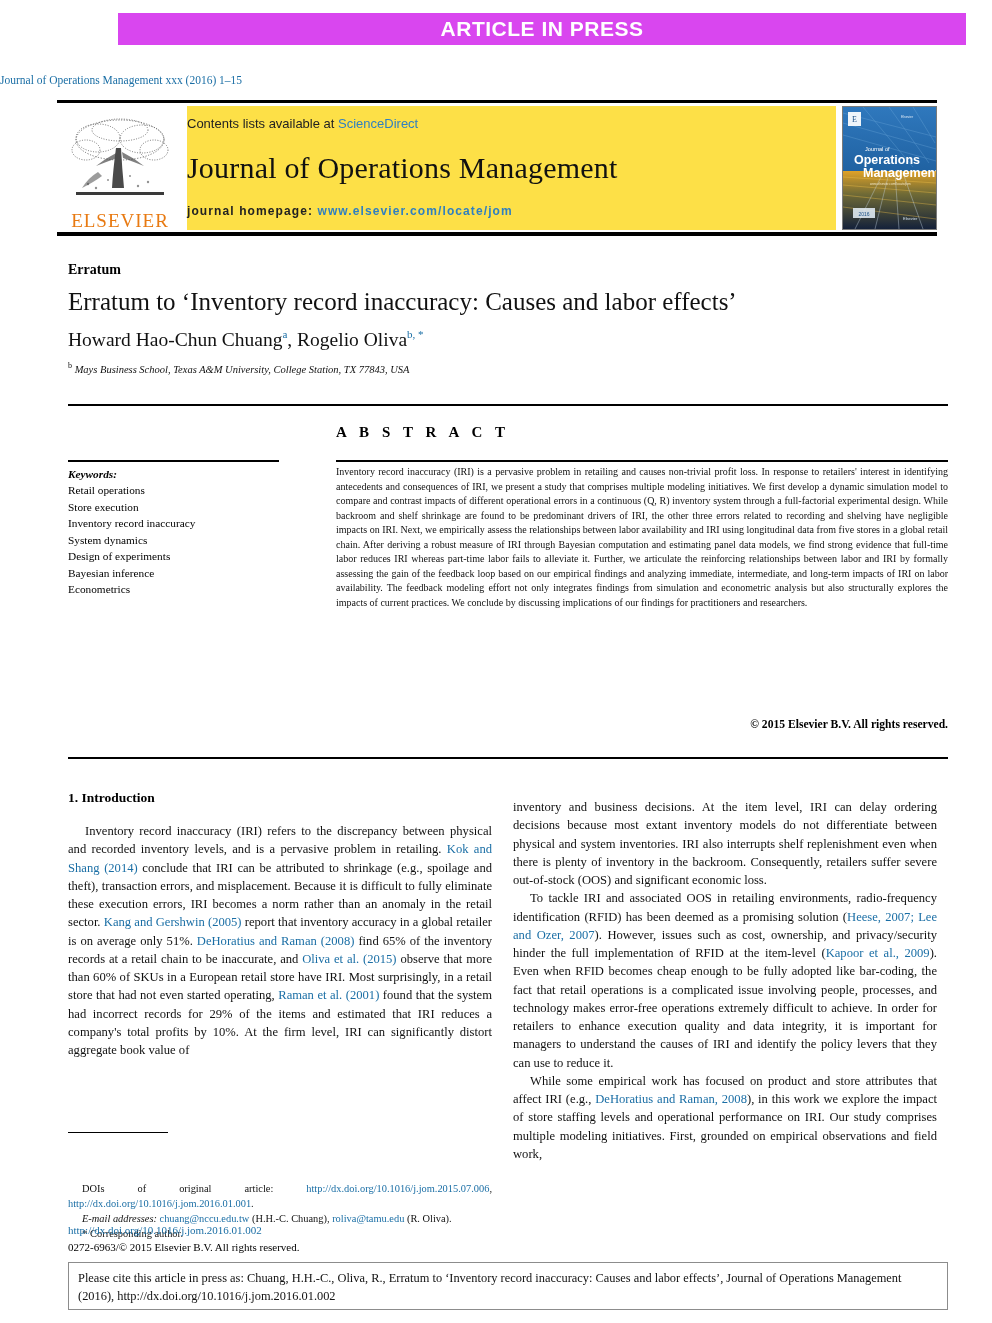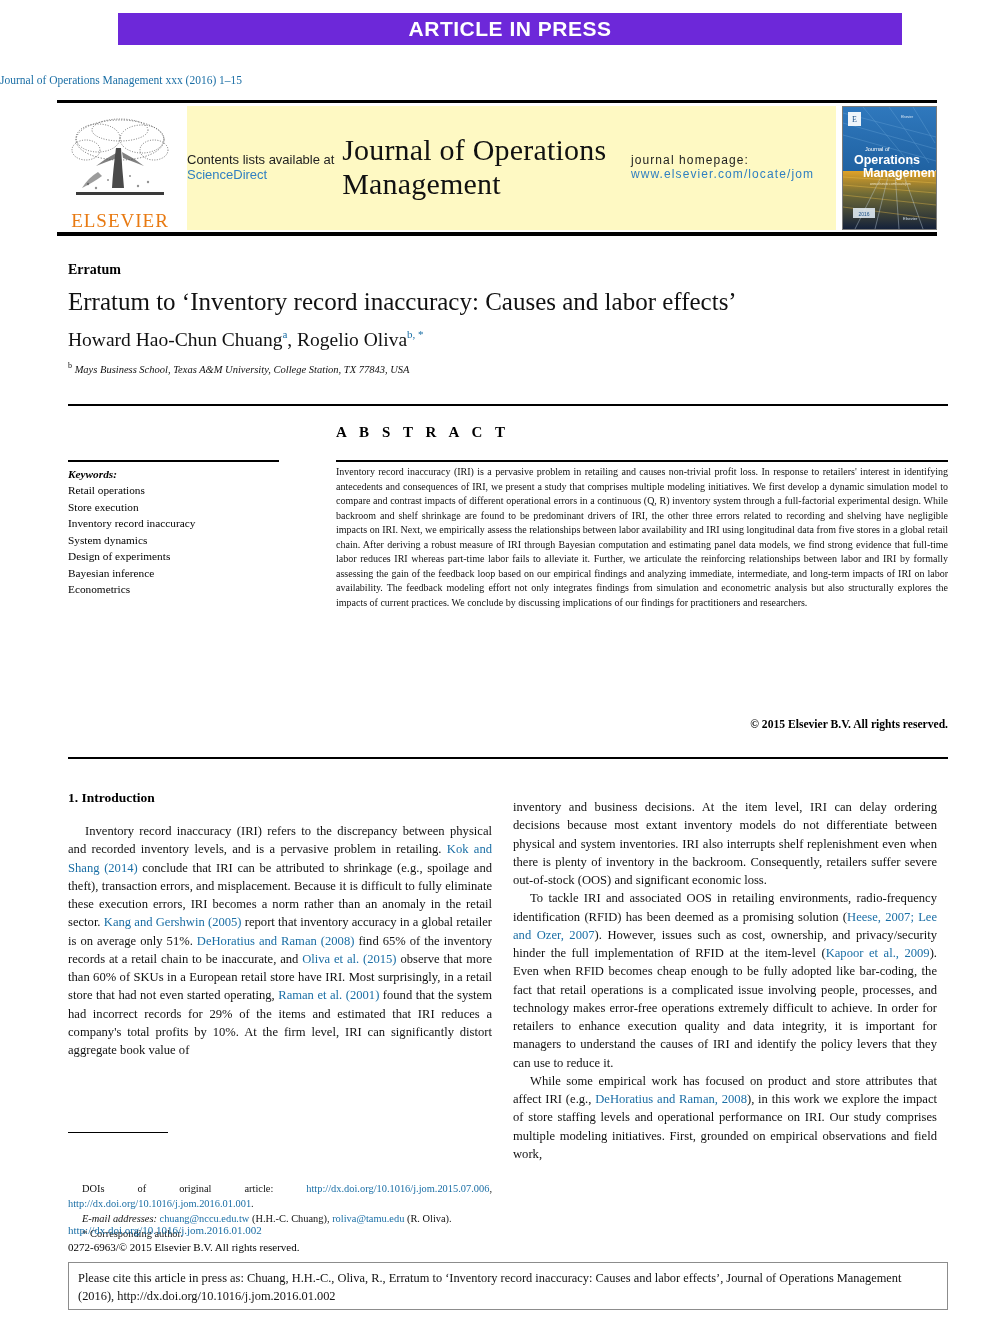--- a/index.html
+++ b/index.html
@@ -20,23 +20,23 @@
     height: 1323px;
     position: relative;
     box-sizing: border-box;
   }
 
   
   .aip-banner {
     position: absolute;
     left: 118px;
     top: 13px;
-    width: 784px;
+    width: 848px;
     height: 32px;
-    background: #6d28d9;
+    background: #d946ef;
     display: flex;
     align-items: center;
     justify-content: center;
   }
   .aip-banner span {
     font-family: "Liberation Sans", sans-serif;
     font-weight: bold;
     font-size: 21px;
     letter-spacing: 0.5px;
     color: #ffffff;
@@ -91,24 +91,24 @@
     font-family: "Liberation Serif", serif;
     font-size: 19px;
     letter-spacing: 1px;
     color: #e87a12;
     font-weight: normal;
     line-height: 1;
     margin-top: 1px;
   }
   .masthead-center {
     flex: 1;
-    background: #fef9c3;
+    background: #fde047;
     display: flex;
-    flex-direction: row;
-    align-items: center;
+    flex-direction: column;
+    align-items: flex-start;
     justify-content: space-between;
     padding: 10px 0 12px 0;
     box-sizing: border-box;
     margin-left: 4px;
     margin-right: 6px;
   }
   .contents-line {
     font-family: "Liberation Sans", sans-serif;
     font-size: 13px;
     color: #222;
@@ -120,20 +120,21 @@
     font-family: "Liberation Serif", serif;
     font-size: 30px;
     color: #111;
     letter-spacing: 0.2px;
   }
   .homepage-line {
     font-family: "Liberation Sans", sans-serif;
     font-size: 12px;
     letter-spacing: 1.1px;
     color: #222;
+    font-weight: bold;
   }
   .homepage-line .url {
     color: #2f7fc1;
   }
   .cover-thumb {
     width: 95px;
     flex: none;
     position: relative;
     overflow: hidden;
     border: 1px solid #7a7a7a;

